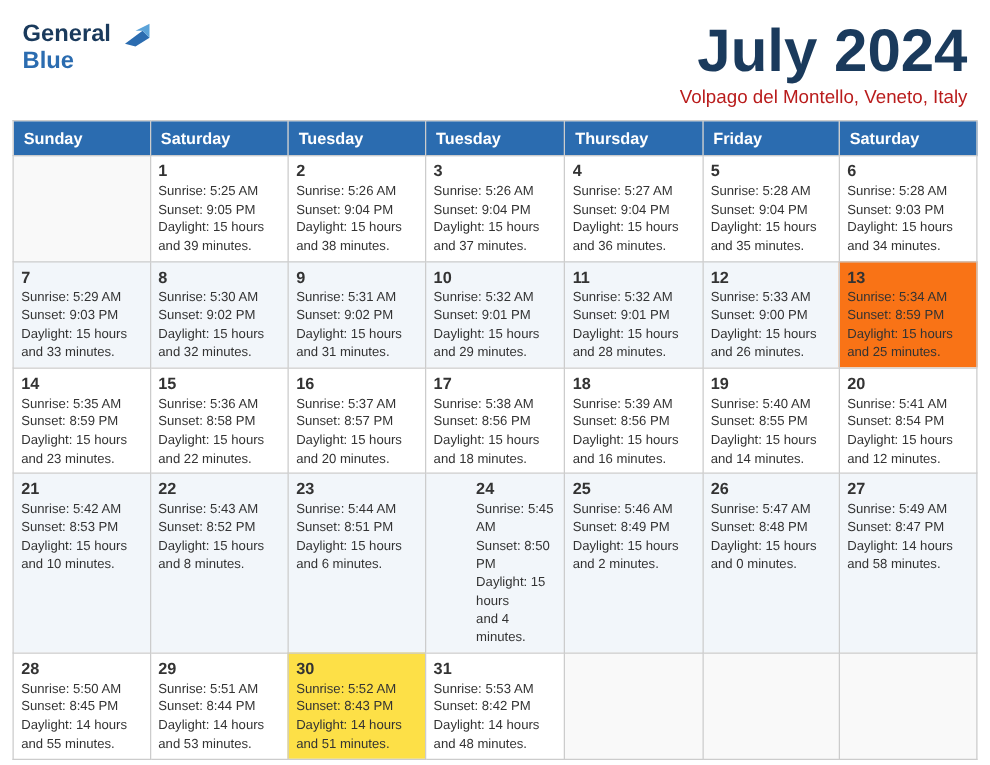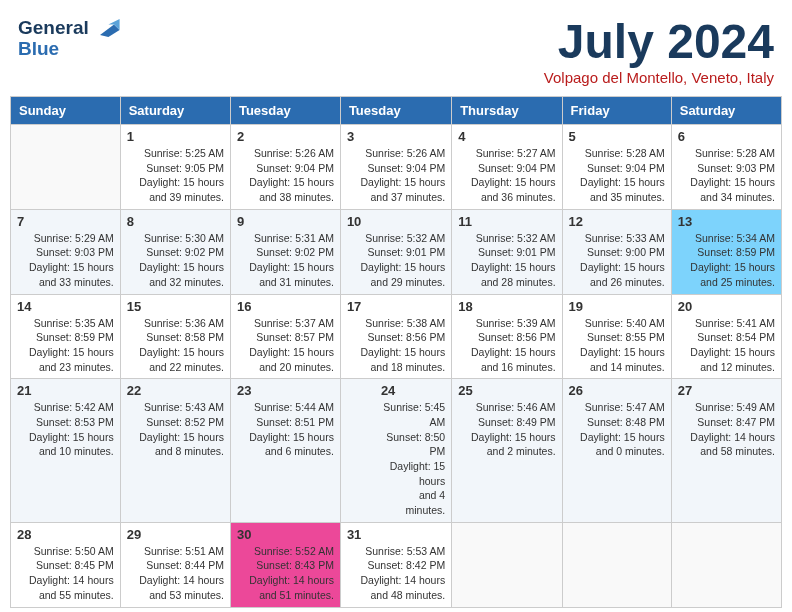--- a/index.html
+++ b/index.html
@@ -77,21 +77,20 @@
       font-size: 13px;
       font-weight: bold;
       color: #333;
       display: block;
       margin-bottom: 2px;
     }
     .day-info {
       font-size: 10.5px;
       color: #333;
       line-height: 1.4;
-      text-align: right;
     }
     .calendar-table tr:nth-child(odd) td:not(.empty) {
     }
   </style>
 </head>
 <body>
 
 <div class="header">
   <div class="logo">
     <div>
@@ -171,21 +170,21 @@
           <div class="day-info">Sunrise: 5:32 AM<br>Sunset: 9:01 PM<br>Daylight: 15 hours<br>and 29 minutes.</div>
         </td>
         <td style="background-color: rgb(242, 246, 250);">
           <span class="day-number">11</span>
           <div class="day-info">Sunrise: 5:32 AM<br>Sunset: 9:01 PM<br>Daylight: 15 hours<br>and 28 minutes.</div>
         </td>
         <td style="background-color: rgb(242, 246, 250);">
           <span class="day-number">12</span>
           <div class="day-info">Sunrise: 5:33 AM<br>Sunset: 9:00 PM<br>Daylight: 15 hours<br>and 26 minutes.</div>
         </td>
-        <td style="background-color: #7dd3fc;">
+        <td style="background-color: #f97316;">
           <span class="day-number">13</span>
           <div class="day-info">Sunrise: 5:34 AM<br>Sunset: 8:59 PM<br>Daylight: 15 hours<br>and 25 minutes.</div>
         </td>
       </tr>
       <tr>
         <td style="background-color: rgb(255, 255, 255);">
           <span class="day-number">14</span>
           <div class="day-info">Sunrise: 5:35 AM<br>Sunset: 8:59 PM<br>Daylight: 15 hours<br>and 23 minutes.</div>
         </td>
         <td style="background-color: rgb(255, 255, 255);">
@@ -245,21 +244,21 @@
       </tr>
       <tr>
         <td style="background-color: rgb(255, 255, 255); margin-left: 46px;">
           <span class="day-number">28</span>
           <div class="day-info">Sunrise: 5:50 AM<br>Sunset: 8:45 PM<br>Daylight: 14 hours<br>and 55 minutes.</div>
         </td>
         <td style="background-color: rgb(255, 255, 255);">
           <span class="day-number">29</span>
           <div class="day-info">Sunrise: 5:51 AM<br>Sunset: 8:44 PM<br>Daylight: 14 hours<br>and 53 minutes.</div>
         </td>
-        <td style="background-color: #ec4899;">
+        <td style="background-color: #fde047;">
           <span class="day-number">30</span>
           <div class="day-info">Sunrise: 5:52 AM<br>Sunset: 8:43 PM<br>Daylight: 14 hours<br>and 51 minutes.</div>
         </td>
         <td style="background-color: rgb(255, 255, 255);">
           <span class="day-number">31</span>
           <div class="day-info">Sunrise: 5:53 AM<br>Sunset: 8:42 PM<br>Daylight: 14 hours<br>and 48 minutes.</div>
         </td>
         <td class="empty" style="background-color: rgb(249, 249, 249);"></td>
         <td class="empty" style="background-color: rgb(249, 249, 249);"></td>
         <td class="empty" style="background-color: rgb(249, 249, 249);"></td>

